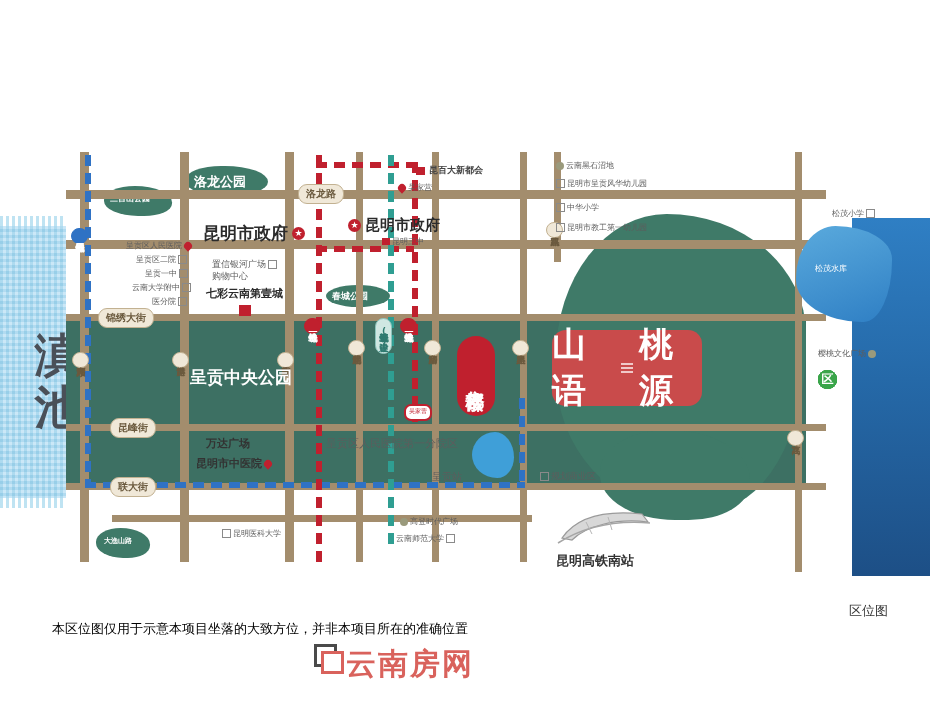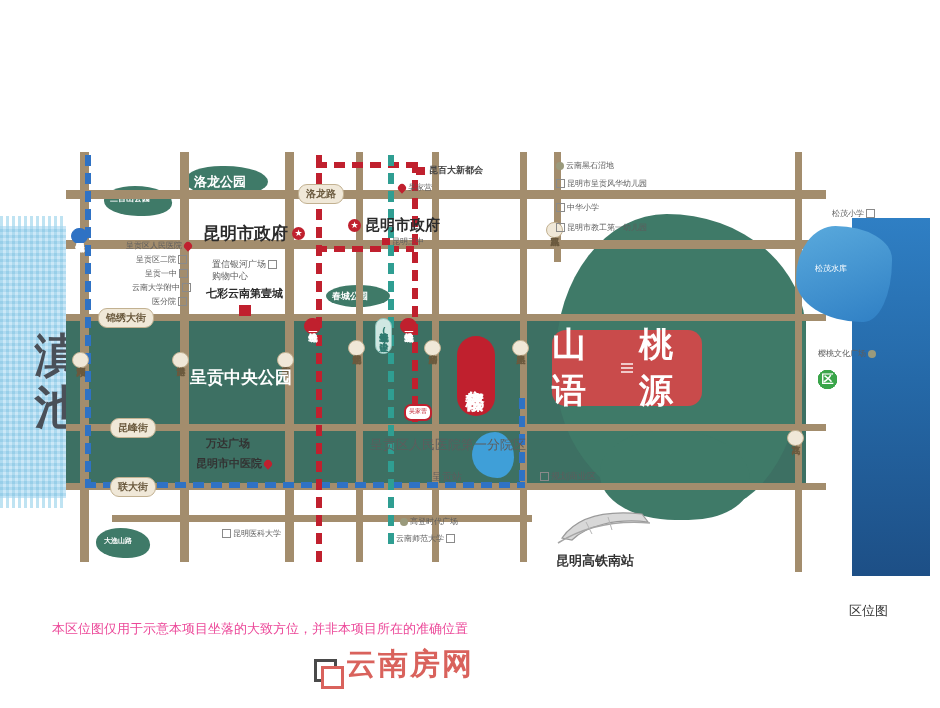--- a/index.html
+++ b/index.html
@@ -92,26 +92,26 @@
     color:#ffffff;font-size:40px;line-height:48px;font-weight:700;text-align:center;}
 
   .greencircle{position:absolute;width:19px;height:19px;border-radius:50%;
     background:#3aa54a;color:#fff;font-size:12px;font-weight:700;
     line-height:19px;text-align:center;font-family:"DejaVu Sans",sans-serif;}
 
   .trainlabel{position:absolute;font-size:13px;font-weight:700;color:#333;
     white-space:nowrap;font-family:"DejaVu Sans",sans-serif;}
 
   
-  .disclaimer{position:absolute;left:52px;top:620px;font-size:13px;color:#ec4899;
+  .disclaimer{position:absolute;left:52px;top:620px;font-size:13px;color:#000000;
     white-space:nowrap;font-family:"DejaVu Sans",sans-serif;}
   .quwei{position:absolute;right:52px;top:602px;font-size:13px;color:#333;
     font-family:"DejaVu Sans",sans-serif;}
   .brand{position:absolute;left:0;top:644px;width:788px;
-    display:flex;align-items:flex-end;justify-content:center;gap:6px;}
+    display:flex;align-items:flex-start;justify-content:center;gap:6px;}
   .brand .bm{position:relative;width:26px;height:26px;}
   .brand .bm i:nth-child(1){position:absolute;left:0;top:0;width:17px;height:17px;
     border:3px solid #4a4a4a;}
   .brand .bm i:nth-child(2){position:absolute;left:7px;top:7px;width:17px;height:17px;
     border:3px solid #d9625c;background:#fff;}
   .brand .btxt{font-size:30px;font-weight:700;color:#d9625c;letter-spacing:2px;
     font-family:"DejaVu Sans",sans-serif;}
 </style>
 </head>
 <body>
@@ -271,21 +271,21 @@
   </div>
 
   <div class="poi" style="left:206px;top:436px;font-size:11px;color:#333;font-weight:700;">
     <span>万达广场</span>
   </div>
   <div class="poi" style="left:196px;top:456px;font-size:11px;color:#333;font-weight:700;">
     <span>昆明市中医院</span>
     <span class="mkr"></span>
   </div>
 
-  <div class="poi" style="left:326px;top:436px;font-size:13px;margin-left:44px;">
+  <div class="poi" style="left:326px;top:436px;font-size:11px;">
     <span>呈贡区人民医院第一分院区</span>
   </div>
   <div class="poi" style="left:222px;top:528px;">
     <span class="mk"></span>
     <span>昆明医科大学</span>
   </div>
   <div class="poi" style="left:400px;top:516px;">
     <span class="mkd"></span>
     <span>高登时代广场</span>
   </div>

